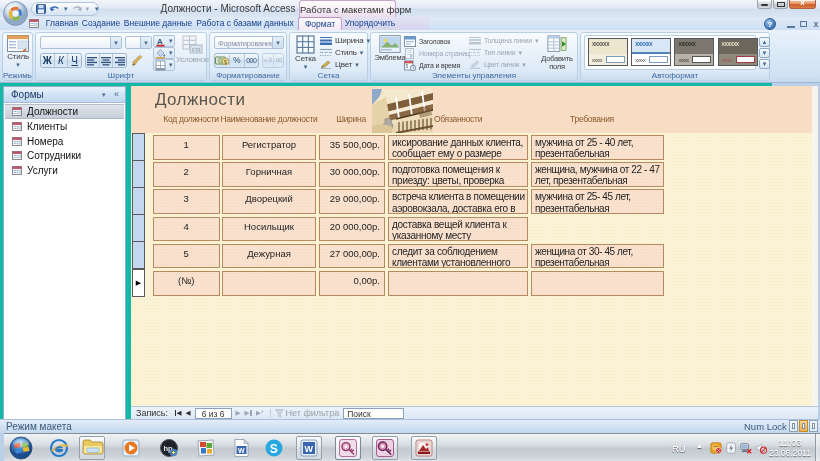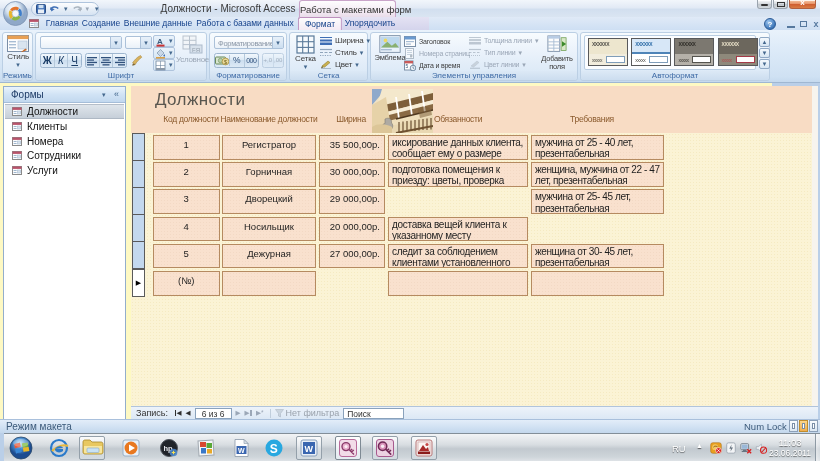--- a/index.html
+++ b/index.html
@@ -73,21 +73,21 @@
 .bigbtn { display:flex; flex-direction:column; align-items:center; }
 .thumb { top:5px; width:40px; height:28px; border:1px solid #58595B; }
 .thumb .th-head { height:15px; padding:2px 0 0 3px; font-size:5px; font-weight:bold; letter-spacing:-0.5px; line-height:6px;}
 .thumb .th-body { position:relative; height:11px; font-size:5px; }
 .thumb .th-body .xxt { position:absolute; left:3px; top:3px; letter-spacing:-0.5px; font-size:5px; }
 .thumb .inp { position:absolute; left:17px; top:2px; width:19px; height:7px; background:#FFF; border:1px solid #7F9DB9; }
 .scrollbtn { left:0; width:11px; height:10px; border:1px solid #8FA8C4; border-radius:2px;
   background:linear-gradient(#F4F9FD,#D6E5F2); color:#44688E; font-size:6px; line-height:9px; text-align:center; }
 
 
-#content { left:0; top:83px; width:772px; height:336px; background:#fef9c3; }
+#content { left:0; top:83px; width:772px; height:336px; background:#14b8a6; }
 #navpane { left:3px; top:3px; width:123px; height:333px; background:#FFF; border:1px solid #93AECC; border-bottom:none; }
 #nav-header { left:0; top:0; width:121px; height:16px;
   background:linear-gradient(#E9F3FC,#D1E3F5 50%,#C2D8EF); border-bottom:1px solid #A5BDD8;
   font-size:10px; color:#1E3C67; line-height:16px; padding-left:7px; }
 .nav-item { left:1px; width:119px; height:15px; display:flex; align-items:center; gap:5px; padding-left:7px;
   font-size:10px; color:#101010; }
 .nav-item.selected { background:linear-gradient(#DFE5EB,#C6CfD9); border-top:1px solid #B5BEC9; border-bottom:1px solid #AEB8C4;}
 #formwin { left:131px; top:3px; width:681px; height:320px; }
 #form-header { left:0; top:0; width:681px; height:47px; background:#F8DCC4; }
 #form-title { left:24px; top:4px; font-size:17px; color:#59564F; letter-spacing:0.4px; }
@@ -606,35 +606,37 @@
 <div class="abs selcell" style="top:27.7px;"></div>
 <div class="abs cell center" style="left:22px;top:29.2px;width:66.5px;height:24.5px;">2</div>
 <div class="abs cell center" style="left:91px;top:29.2px;width:94px;height:24.5px;">Горничная</div>
 <div class="abs cell money" style="left:188px;top:29.2px;width:66px;height:24.5px;">30 000,00р.</div>
 <div class="abs cell wrap" style="left:257px;top:29.2px;width:140px;height:24.5px;">подготовка помещения к приезду: цветы, проверка</div>
 <div class="abs cell wrap req" style="left:400px;top:29.2px;width:133px;height:24.5px;">женщина, мужчина от 22 - 47 лет, презентабельная</div>
 <div class="abs selcell" style="top:54.9px;"></div>
 <div class="abs cell center" style="left:22px;top:56.4px;width:66.5px;height:24.5px;">3</div>
 <div class="abs cell center" style="left:91px;top:56.4px;width:94px;height:24.5px;">Дворецкий</div>
 <div class="abs cell money" style="left:188px;top:56.4px;width:66px;height:24.5px;">29 000,00р.</div>
+<div class="abs cell wrap" style="left:257px;top:56.4px;width:140px;height:24.5px;">встреча клиента в помещении аэровокзала, доставка его в</div>
 <div class="abs cell wrap req" style="left:400px;top:56.4px;width:133px;height:24.5px;">мужчина от 25- 45 лет, презентабельная</div>
 <div class="abs selcell" style="top:82.1px;"></div>
 <div class="abs cell center" style="left:22px;top:83.6px;width:66.5px;height:24.5px;">4</div>
 <div class="abs cell center" style="left:91px;top:83.6px;width:94px;height:24.5px;">Носильщик</div>
 <div class="abs cell money" style="left:188px;top:83.6px;width:66px;height:24.5px;">20 000,00р.</div>
 <div class="abs cell wrap" style="left:257px;top:83.6px;width:140px;height:24.5px;">доставка вещей клиента к указанному месту</div>
 <div class="abs selcell" style="top:109.3px;"></div>
 <div class="abs cell center" style="left:22px;top:110.8px;width:66.5px;height:24.5px;">5</div>
 <div class="abs cell center" style="left:91px;top:110.8px;width:94px;height:24.5px;">Дежурная</div>
 <div class="abs cell money" style="left:188px;top:110.8px;width:66px;height:24.5px;">27 000,00р.</div>
 <div class="abs cell wrap" style="left:257px;top:110.8px;width:140px;height:24.5px;">следит за соблюдением клиентами установленного</div>
 <div class="abs cell wrap req" style="left:400px;top:110.8px;width:133px;height:24.5px;">женщина от 30- 45 лет, презентабельная</div>
 <div class="abs selcell current" style="top:136.5px;"><span>▶</span></div>
 <div class="abs cell center" style="left:22px;top:138.0px;width:66.5px;height:24.5px;">(№)</div>
 <div class="abs cell center" style="left:91px;top:138.0px;width:94px;height:24.5px;"></div>
+<div class="abs cell money" style="left:188px;top:138.0px;width:66px;height:24.5px;">0,00р.</div>
 <div class="abs cell wrap" style="left:257px;top:138.0px;width:140px;height:24.5px;"></div>
 <div class="abs cell wrap req" style="left:400px;top:138.0px;width:133px;height:24.5px;"></div>
 </div>
 </div>
 <div id="rightmargin" class="abs"></div>
 <div id="recnav" class="abs">
 <span style="margin-left:5px;">Запись:</span>
 <span class="rn-btn rn-bar-l" style="margin-left:4px;"><span>◀</span></span>
 <span class="rn-btn"><span>◀</span></span>
 <span id="rn-box">6 из 6</span>

